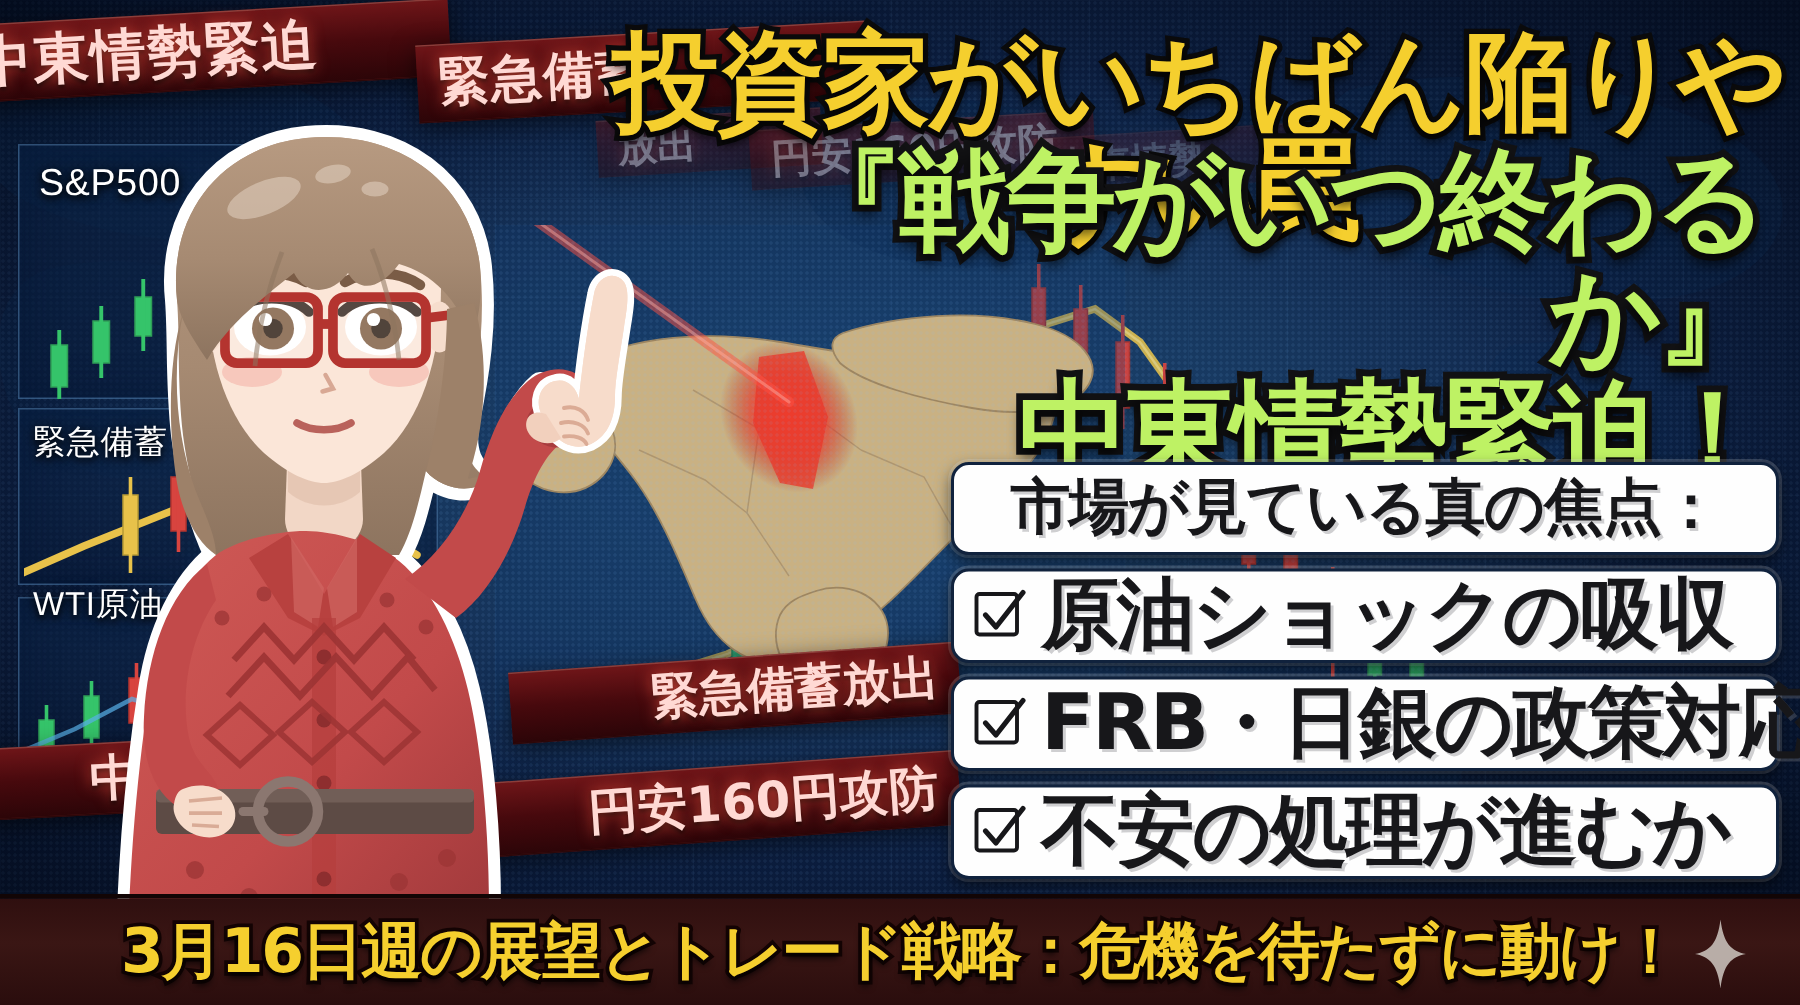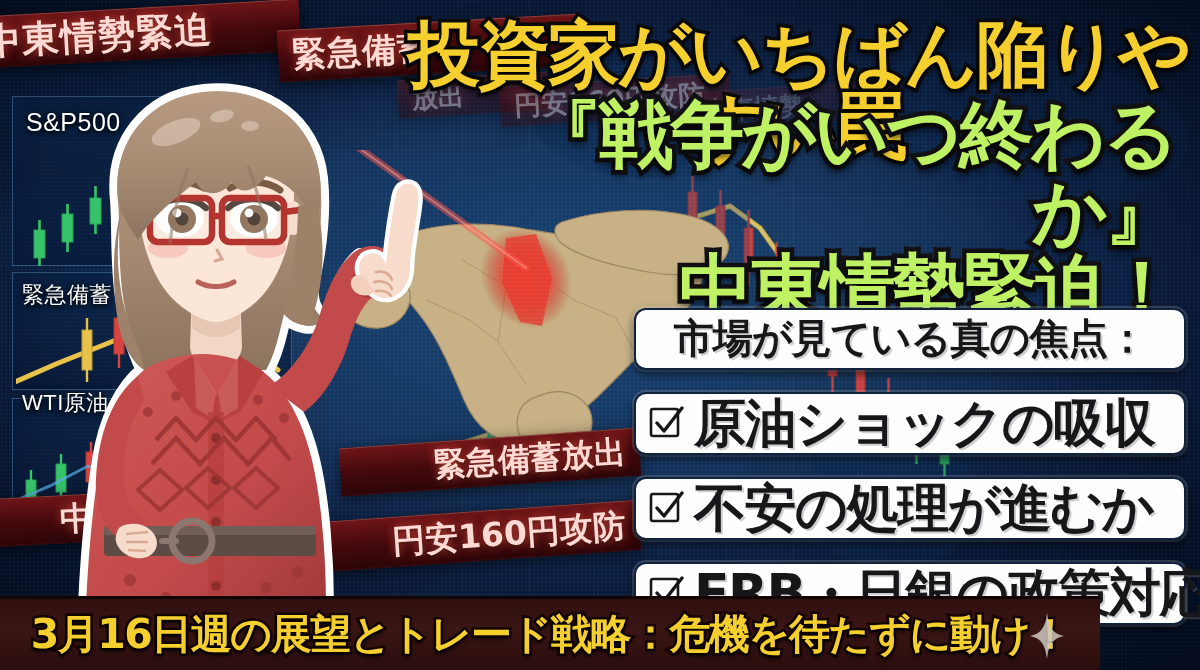--- a/index.html
+++ b/index.html
@@ -97,41 +97,41 @@
   }
   .title-main .l1 { display:block; }
   .title-main .l2 { display:block; }
 
   
   .checkwrap { position:absolute; left:634px; top:308px; width:552px; }
   .cbox {
     background:#fefefe; border-radius:12px;
     border:2px solid #10223d;
     box-shadow:0 4px 10px rgba(0,0,0,.6), 0 0 0 2px rgba(255,255,255,.18);
-    margin-bottom:22px; padding:3px 12px 5px 12px;
+    margin-bottom:9px; padding:3px 12px 5px 12px;
     display:flex; align-items:center; gap:10px;
     height:63px;
   }
   .cbox .ctext {
     color:#17171a; font-weight:900; font-size:52px; line-height:1;
     letter-spacing:-1.5px; white-space:nowrap;
     font-family:"DejaVu Sans","Liberation Sans",sans-serif;
     text-shadow:2px 2px 0 rgba(120,120,125,.35);
   }
   .cbox.head { height:62px; justify-content:center; }
   .cbox.head .ctext { font-size:40px; letter-spacing:-1px; }
   .chk { flex:0 0 auto; width:36px; height:36px; display:block; }
 
   
   .char { position:absolute; left:26px; top:40px; width:400px; height:580px; }
   .char svg { width:100%; height:100%; display:block; }
 
   
   .bottombar {
-    position:absolute; left:0; bottom:0; width:1100px; height:74px;
+    position:absolute; left:0; bottom:0; width:1200px; height:74px;
     background:linear-gradient(180deg,#2f0f0f 0%, #3a1614 42%, #2a0d0d 100%);
     border-top:3px solid #120505;
     display:flex; align-items:center; justify-content:center;
   }
   .bottombar .btext {
     font-size:41px; font-weight:900; color:#f5cf2e; letter-spacing:-1.5px;
     font-family:"DejaVu Sans","Liberation Sans",sans-serif;
     -webkit-text-stroke:5px #140404; paint-order:stroke fill;
     text-shadow:0 3px 5px rgba(0,0,0,.9);
     white-space:nowrap;
@@ -535,29 +535,29 @@
         <path d="M9,18 L16,26 L34,3" fill="none" stroke="#17171a" stroke-width="3.4" stroke-linecap="round" stroke-linejoin="round"></path>
       </svg>
       <span class="ctext">原油ショックの吸収</span>
     </div>
 
     <div class="cbox">
       <svg class="chk" viewBox="0 0 36 36">
         <rect x="3" y="4" width="27" height="27" rx="2" fill="none" stroke="#17171a" stroke-width="2.6"></rect>
         <path d="M9,18 L16,26 L34,3" fill="none" stroke="#17171a" stroke-width="3.4" stroke-linecap="round" stroke-linejoin="round"></path>
       </svg>
-      <span class="ctext">不安の処理が進むか</span>
+      <span class="ctext">FRB・日銀の政策対応</span>
     </div>
 
     <div class="cbox">
       <svg class="chk" viewBox="0 0 36 36">
         <rect x="3" y="4" width="27" height="27" rx="2" fill="none" stroke="#17171a" stroke-width="2.6"></rect>
         <path d="M9,18 L16,26 L34,3" fill="none" stroke="#17171a" stroke-width="3.4" stroke-linecap="round" stroke-linejoin="round"></path>
       </svg>
-      <span class="ctext">FRB・日銀の政策対応</span>
+      <span class="ctext">不安の処理が進むか</span>
     </div>
   </div>
 
   <div class="bottombar">
     <span class="btext">3月16日週の展望とトレード戦略：危機を待たずに動け！</span>
     <svg class="sparkle" viewBox="0 0 34 46">
       <path d="M17,0 C19,16 24,21 34,23 C24,25 19,30 17,46 C15,30 10,25 0,23 C10,21 15,16 17,0 Z" fill="#cfc8c2" opacity=".85"></path>
     </svg>
   </div>
 

